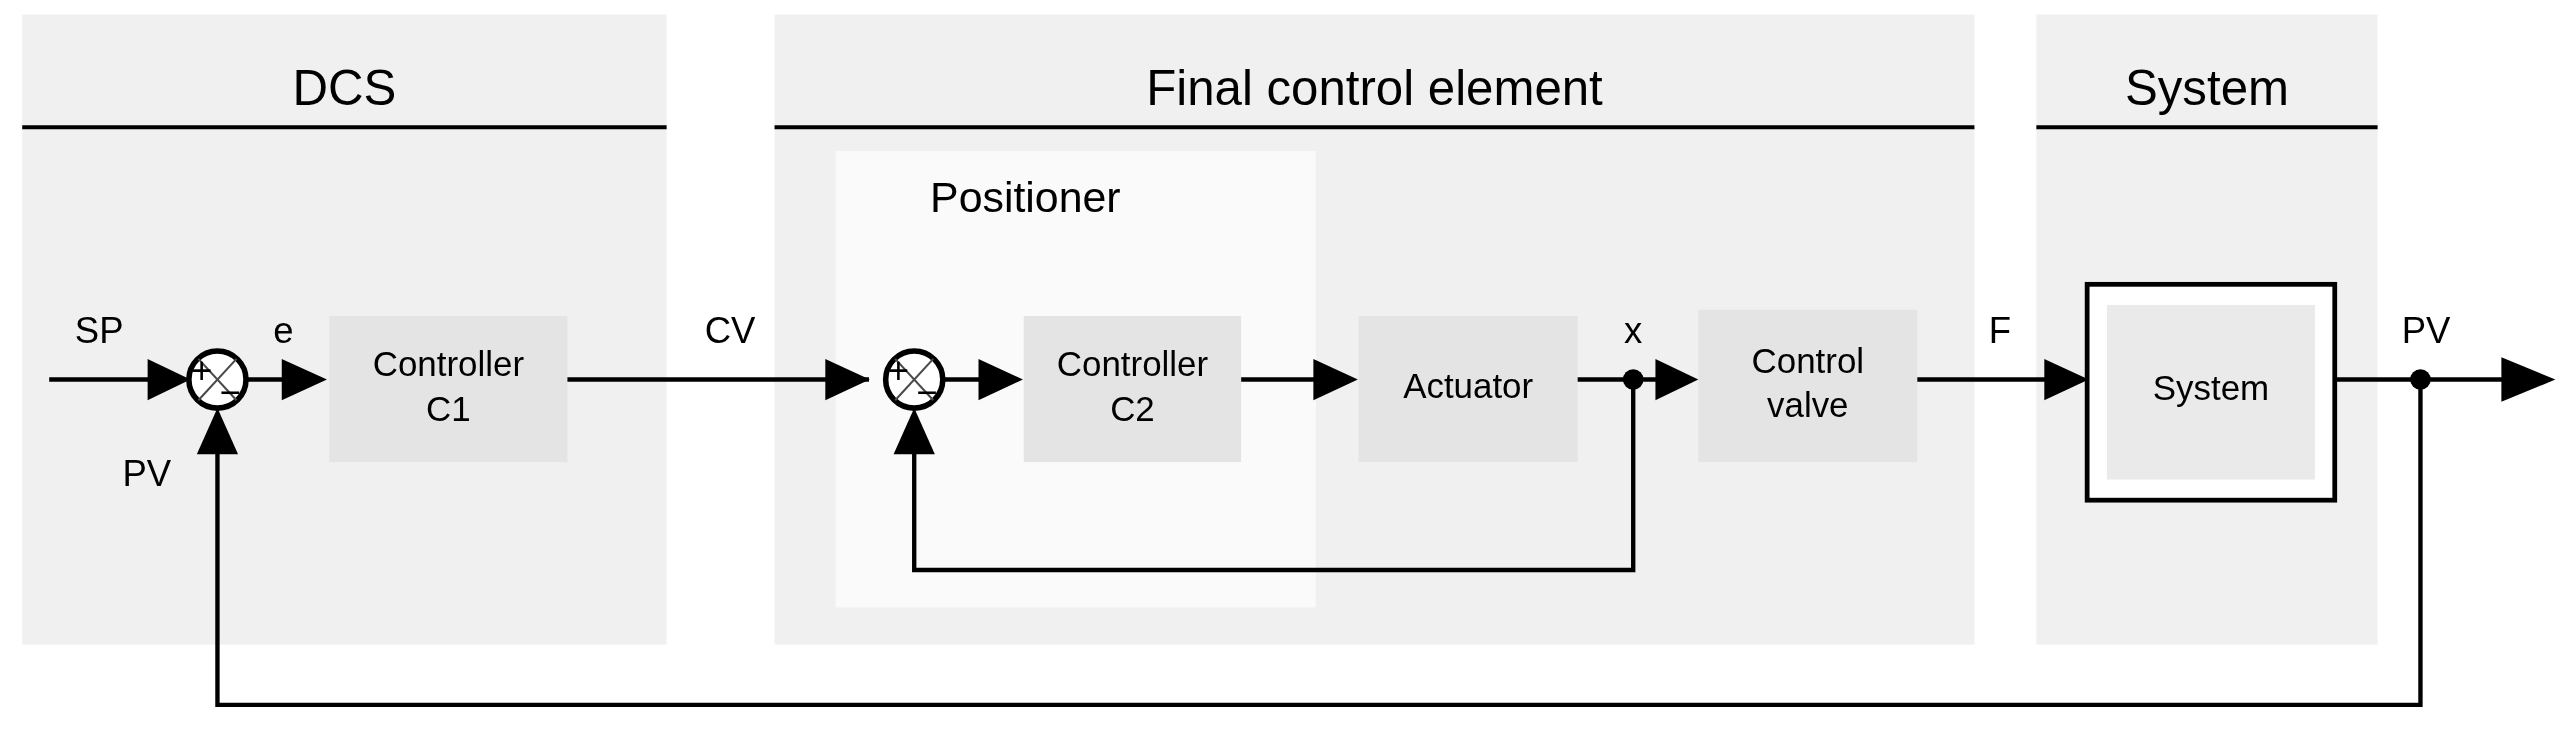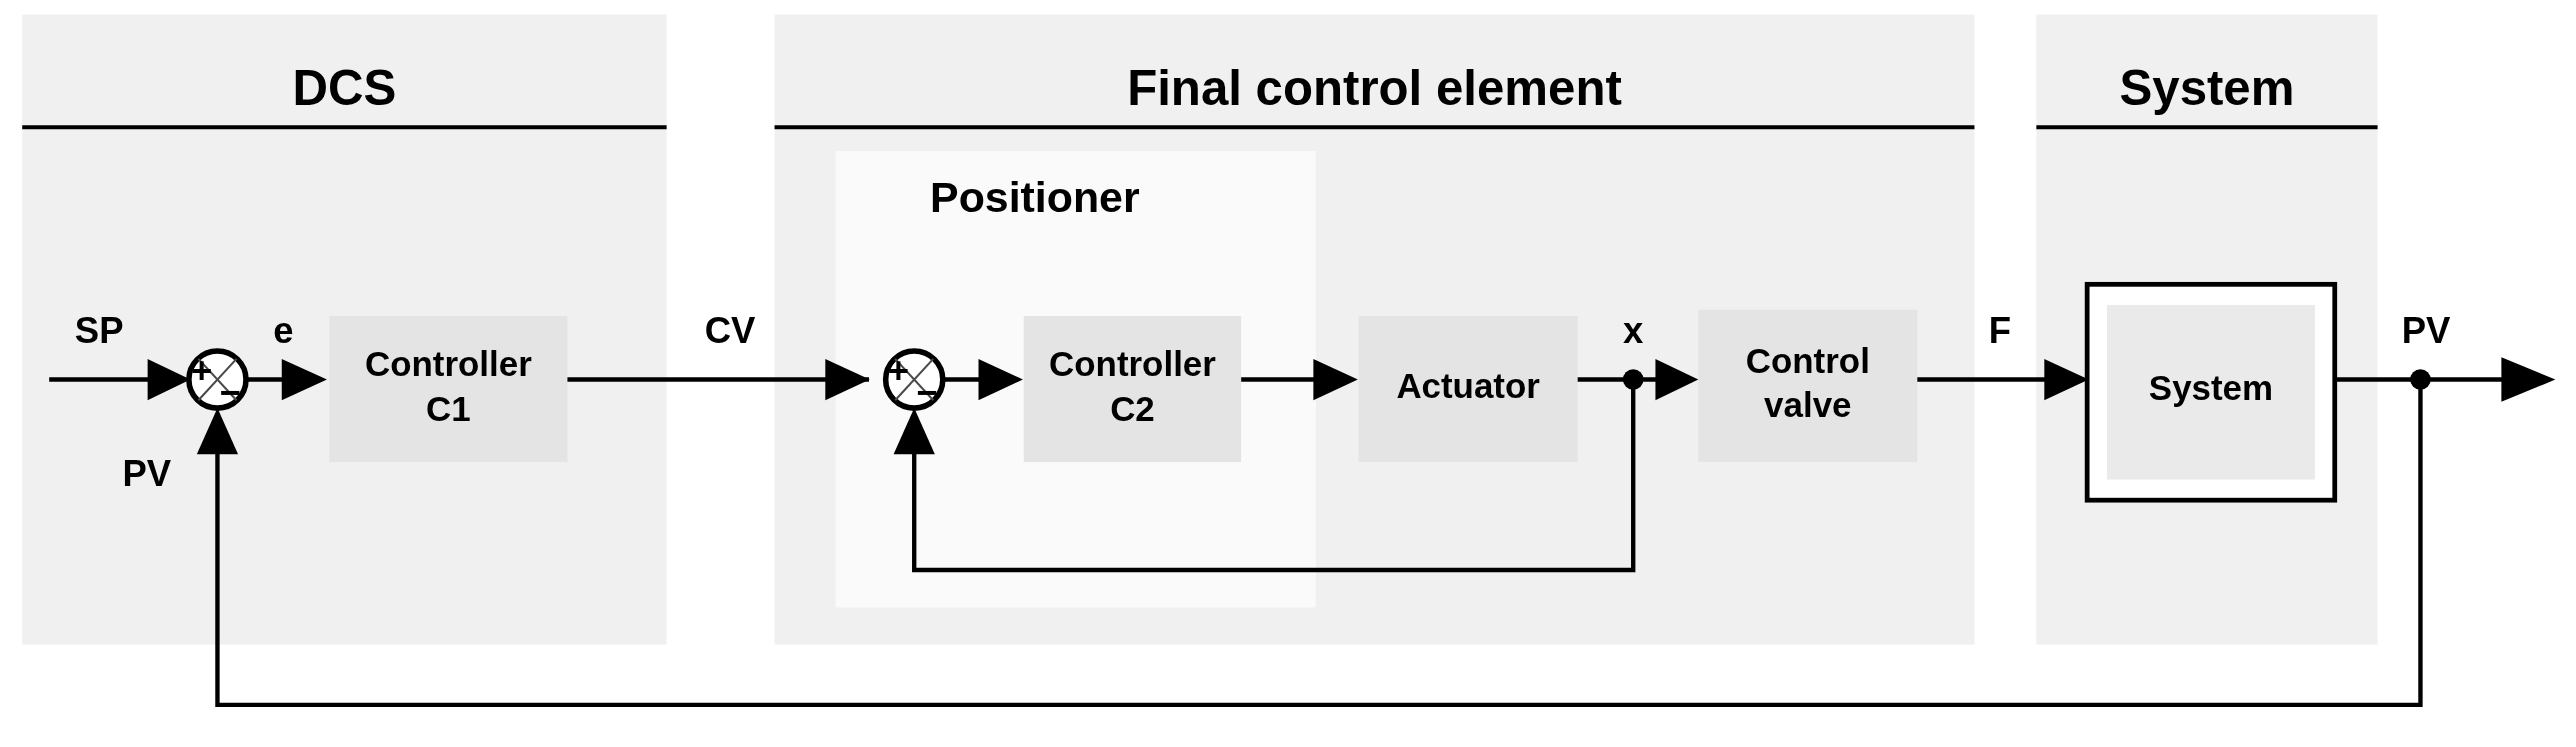--- a/index.html
+++ b/index.html
@@ -12,21 +12,20 @@
     width: 2576px;
     height: 748px;
     overflow: hidden;
     font-family: "Liberation Sans", sans-serif;
   }
   #diagram-root {
     position: relative;
     width: 2576px;
     height: 733px;
     background: #ffffff;
-    font-weight: bold;
   }
   svg#diagram {
     display: block;
     width: 2576px;
     height: 748px;
   }
   .panel-bg { fill: #f0f0f0; stroke: none; }
   .inner-panel-bg { fill: #fafafa; stroke: none; }
   .block-box { fill: #e4e4e4; stroke: none; }
   .system-outer { fill: #ffffff; stroke: #000000; stroke-width: 6; }

